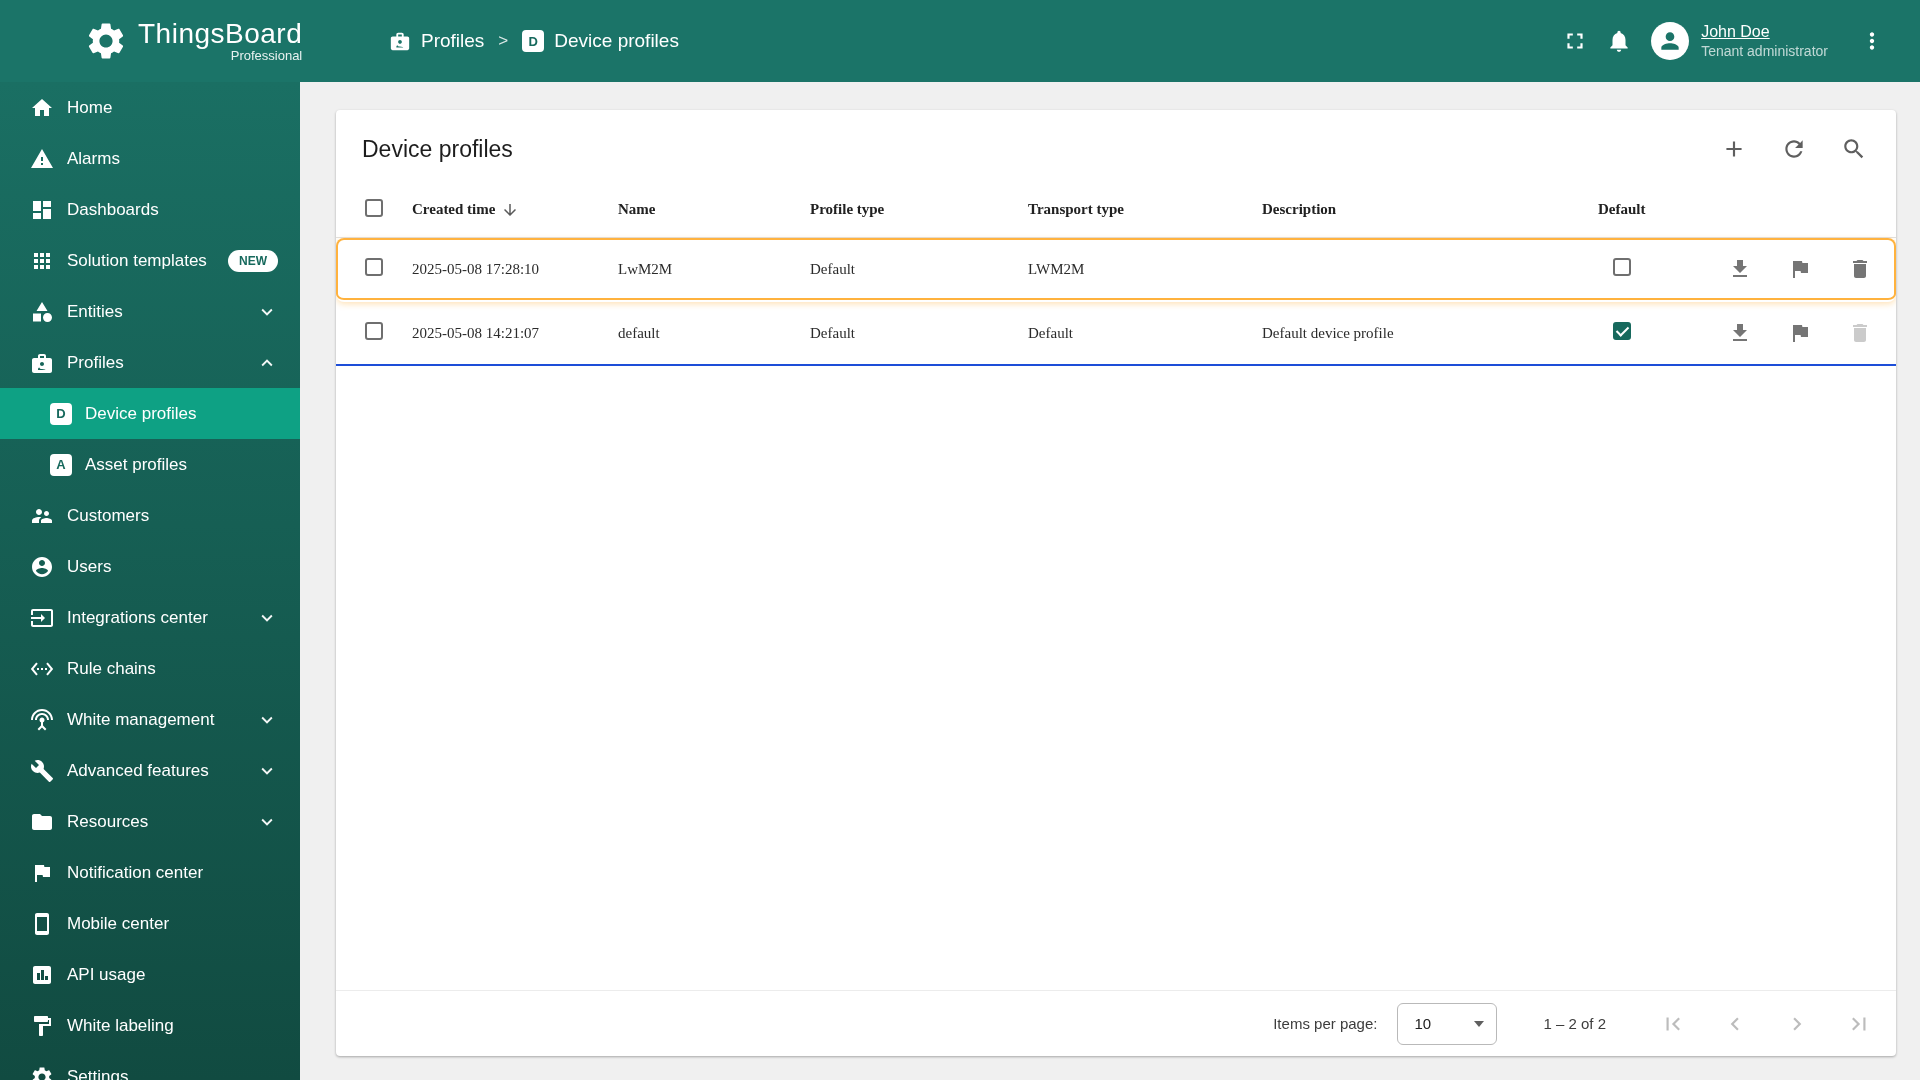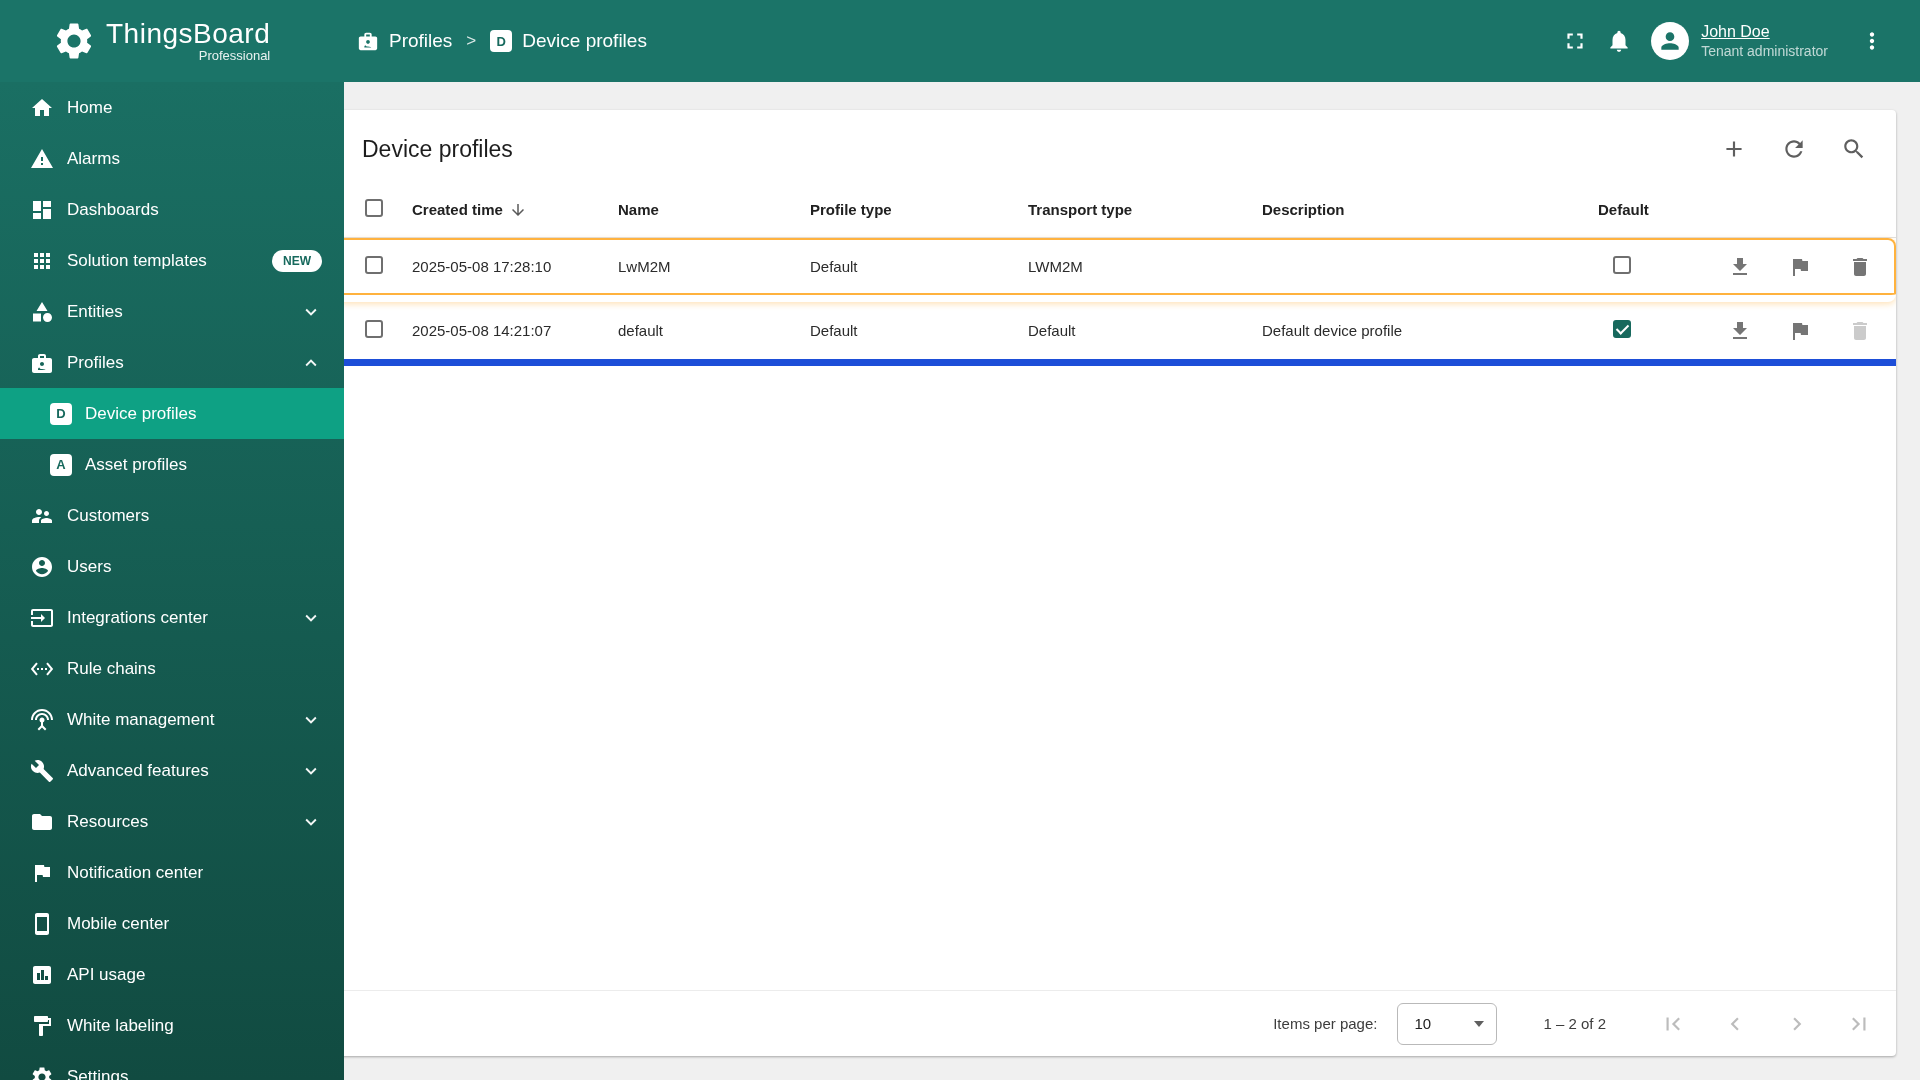--- a/index.html
+++ b/index.html
@@ -6,21 +6,21 @@
   html, body { width: 1920px; height: 1080px; overflow: hidden; }
   body {
     font-family: "Liberation Sans", "DejaVu Sans", sans-serif;
     background: #f0f0f0;
     color: #212121;
   }
   
   .topbar {
     position: fixed; top: 0; left: 0; right: 0; height: 82px;
     background: var(--topbar-bg, #1b7468);
-    display: flex; align-items: center; color: #fff; z-index: 20;
+    display: flex; align-items: center; color: #fff; z-index: 20; padding-left: 32px;
   }
   .logo { display: flex; align-items: center; padding-left: 52px; width: 312px; flex: none; cursor: pointer; }
   .logo-mark { width: 44px; height: 44px; flex: none; margin-right: 10px; color: #fff; }
   .brand-name { font-size: 28px; font-weight: 400; letter-spacing: 0.5px; line-height: 1.05; }
   .brand-sub { font-size: 13px; text-align: right; opacity: 0.9; }
   .breadcrumb { display: flex; align-items: center; margin-left: 45px; font-size: 19px; gap: 14px; }
   .crumb { display: flex; align-items: center; gap: 10px; color: #fff; text-decoration: none; cursor: pointer; }
   .crumb-sep { opacity: 0.85; font-size: 17px; }
   .bc-icon { width: 22px; height: 22px; color: #fff; }
   .letter-icon {
@@ -38,21 +38,21 @@
   .avatar {
     width: 38px; height: 38px; border-radius: 50%; background: #fff;
     display: flex; align-items: center; justify-content: center; margin: 0 12px 0 10px; cursor: pointer; flex: none;
   }
   .avatar svg { width: 26px; height: 26px; color: var(--topbar-bg, #1b7468); }
   .user-info { line-height: 1.35; margin-right: 22px; }
   .user-name { font-size: 16px; text-decoration: underline; }
   .user-role { font-size: 14px; color: rgba(255,255,255,0.72); }
   
   .sidebar {
-    position: fixed; top: 82px; left: 0; bottom: 0; width: 344px;
+    position: fixed; top: 82px; left: 0; bottom: 0; width: 300px;
     background: linear-gradient(180deg, var(--sidebar-top, #1a6f63), var(--sidebar-bottom, #114b41));
     overflow: hidden; z-index: 10;
   }
   .nav-item {
     height: 51px; display: flex; align-items: center;
     padding: 0 22px 0 30px; color: #fff; cursor: pointer; white-space: nowrap;
   }
   .nav-item.child { padding-left: 50px; }
   .nav-item.active { background: var(--active-item, #0ea184); }
   .nav-icon { width: 24px; height: 24px; flex: none; color: #fff; }
@@ -71,26 +71,26 @@
   }
   .card-header { display: flex; align-items: center; height: 72px; padding: 6px 29px 0 26px; flex: none; }
   .card-title { font-size: 23px; font-weight: 500; color: #1d1d1d; }
   .card-actions { margin-left: auto; display: flex; gap: 34px; }
   .card-actions .icon-btn { width: 26px; height: 26px; color: #5f5f5f; border-radius: 4px; }
   .card-actions .icon-btn svg { width: 26px; height: 26px; }
   
   .grid-cols {
     display: grid;
     grid-template-columns: 62px 206px 192px 218px 234px 336px 130px 1fr;
-    align-items: center; padding: 0 14px;
+    align-items: center; padding: 0 14px; font-family: Liberation Serif, serif;
   }
   .thead { height: 56px; border-bottom: 1px solid #e0e0e0; flex: none; }
   .th { font-size: 15px; font-weight: 700; color: #212121; display: flex; align-items: center; cursor: pointer; }
   .sort-icon { width: 18px; height: 18px; margin-left: 6px; color: #5a5a5a; }
-  .trow { height: 64px; border-bottom: 7px solid #1d4ed8; font-size: 15px; color: #2b2b2b; }
+  .trow { height: 64px; border-bottom: 2px solid #1d4ed8; font-size: 15px; color: #2b2b2b; }
   .trow.highlighted {
     border-bottom-color: transparent; border-radius: 8px;
     box-shadow: inset 0 0 0 2px var(--row-highlight, #ffb23e), 0 2px 6px rgba(255,171,48,0.35);
   }
   .cell { overflow: hidden; white-space: nowrap; text-overflow: ellipsis; }
   .cb {
     position: relative; display: inline-block; width: 18px; height: 18px;
     border: 2px solid #6f6f6f; border-radius: 3px; margin-left: 15px; cursor: pointer; background: #fff;
   }
   .cb.checked { background: var(--primary, #17695d); border-color: var(--primary, #17695d); }

